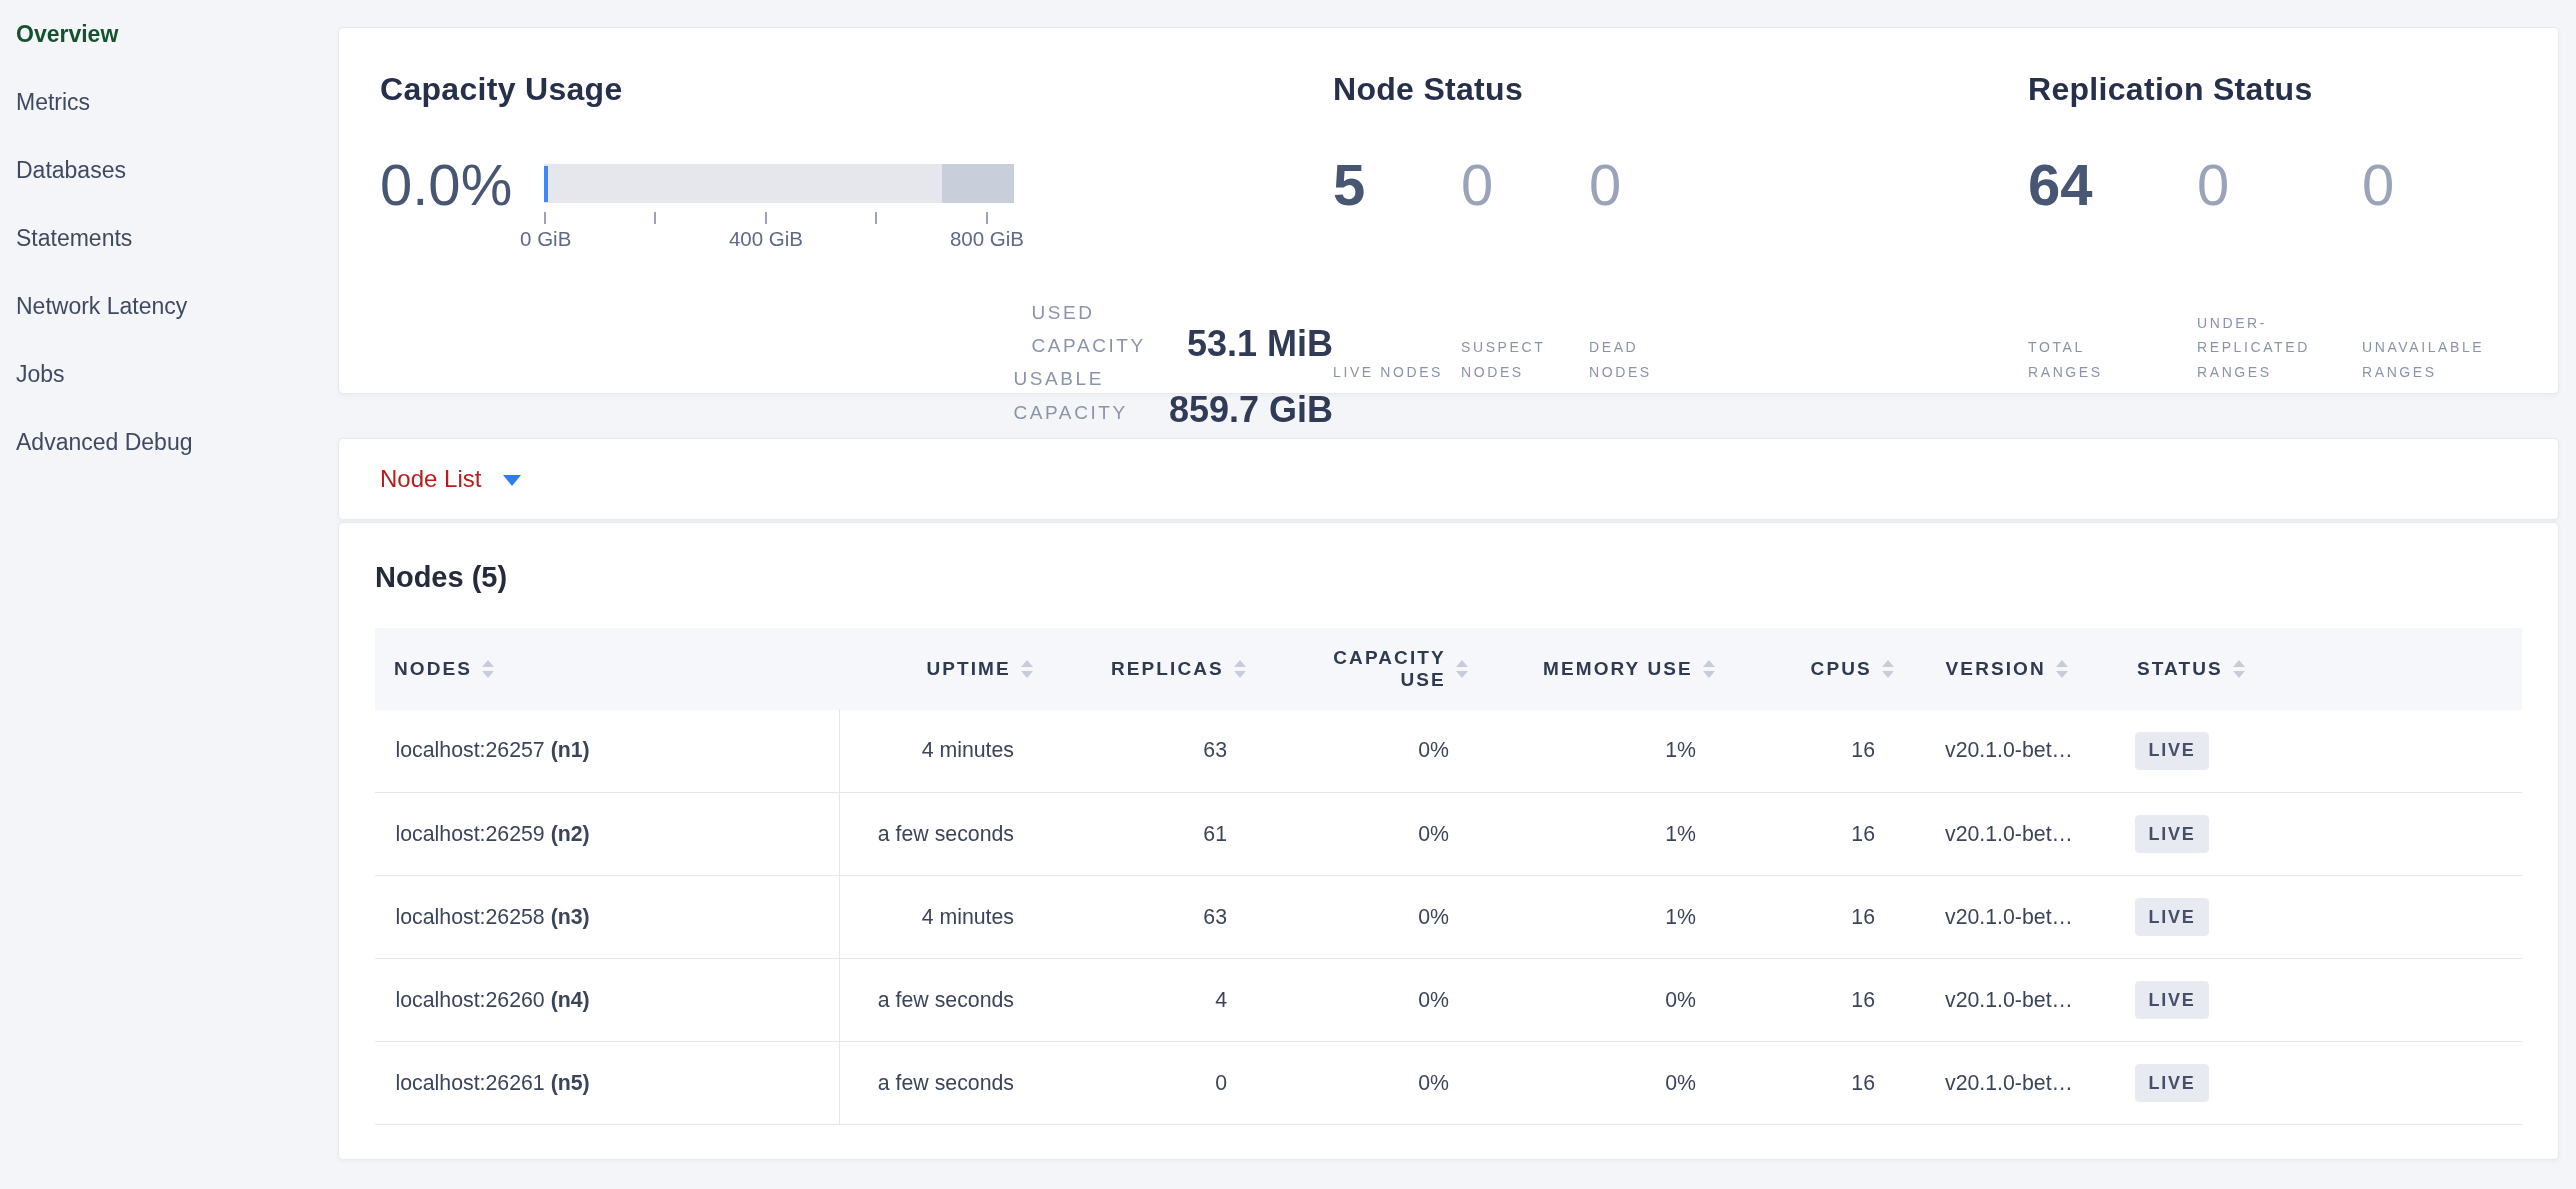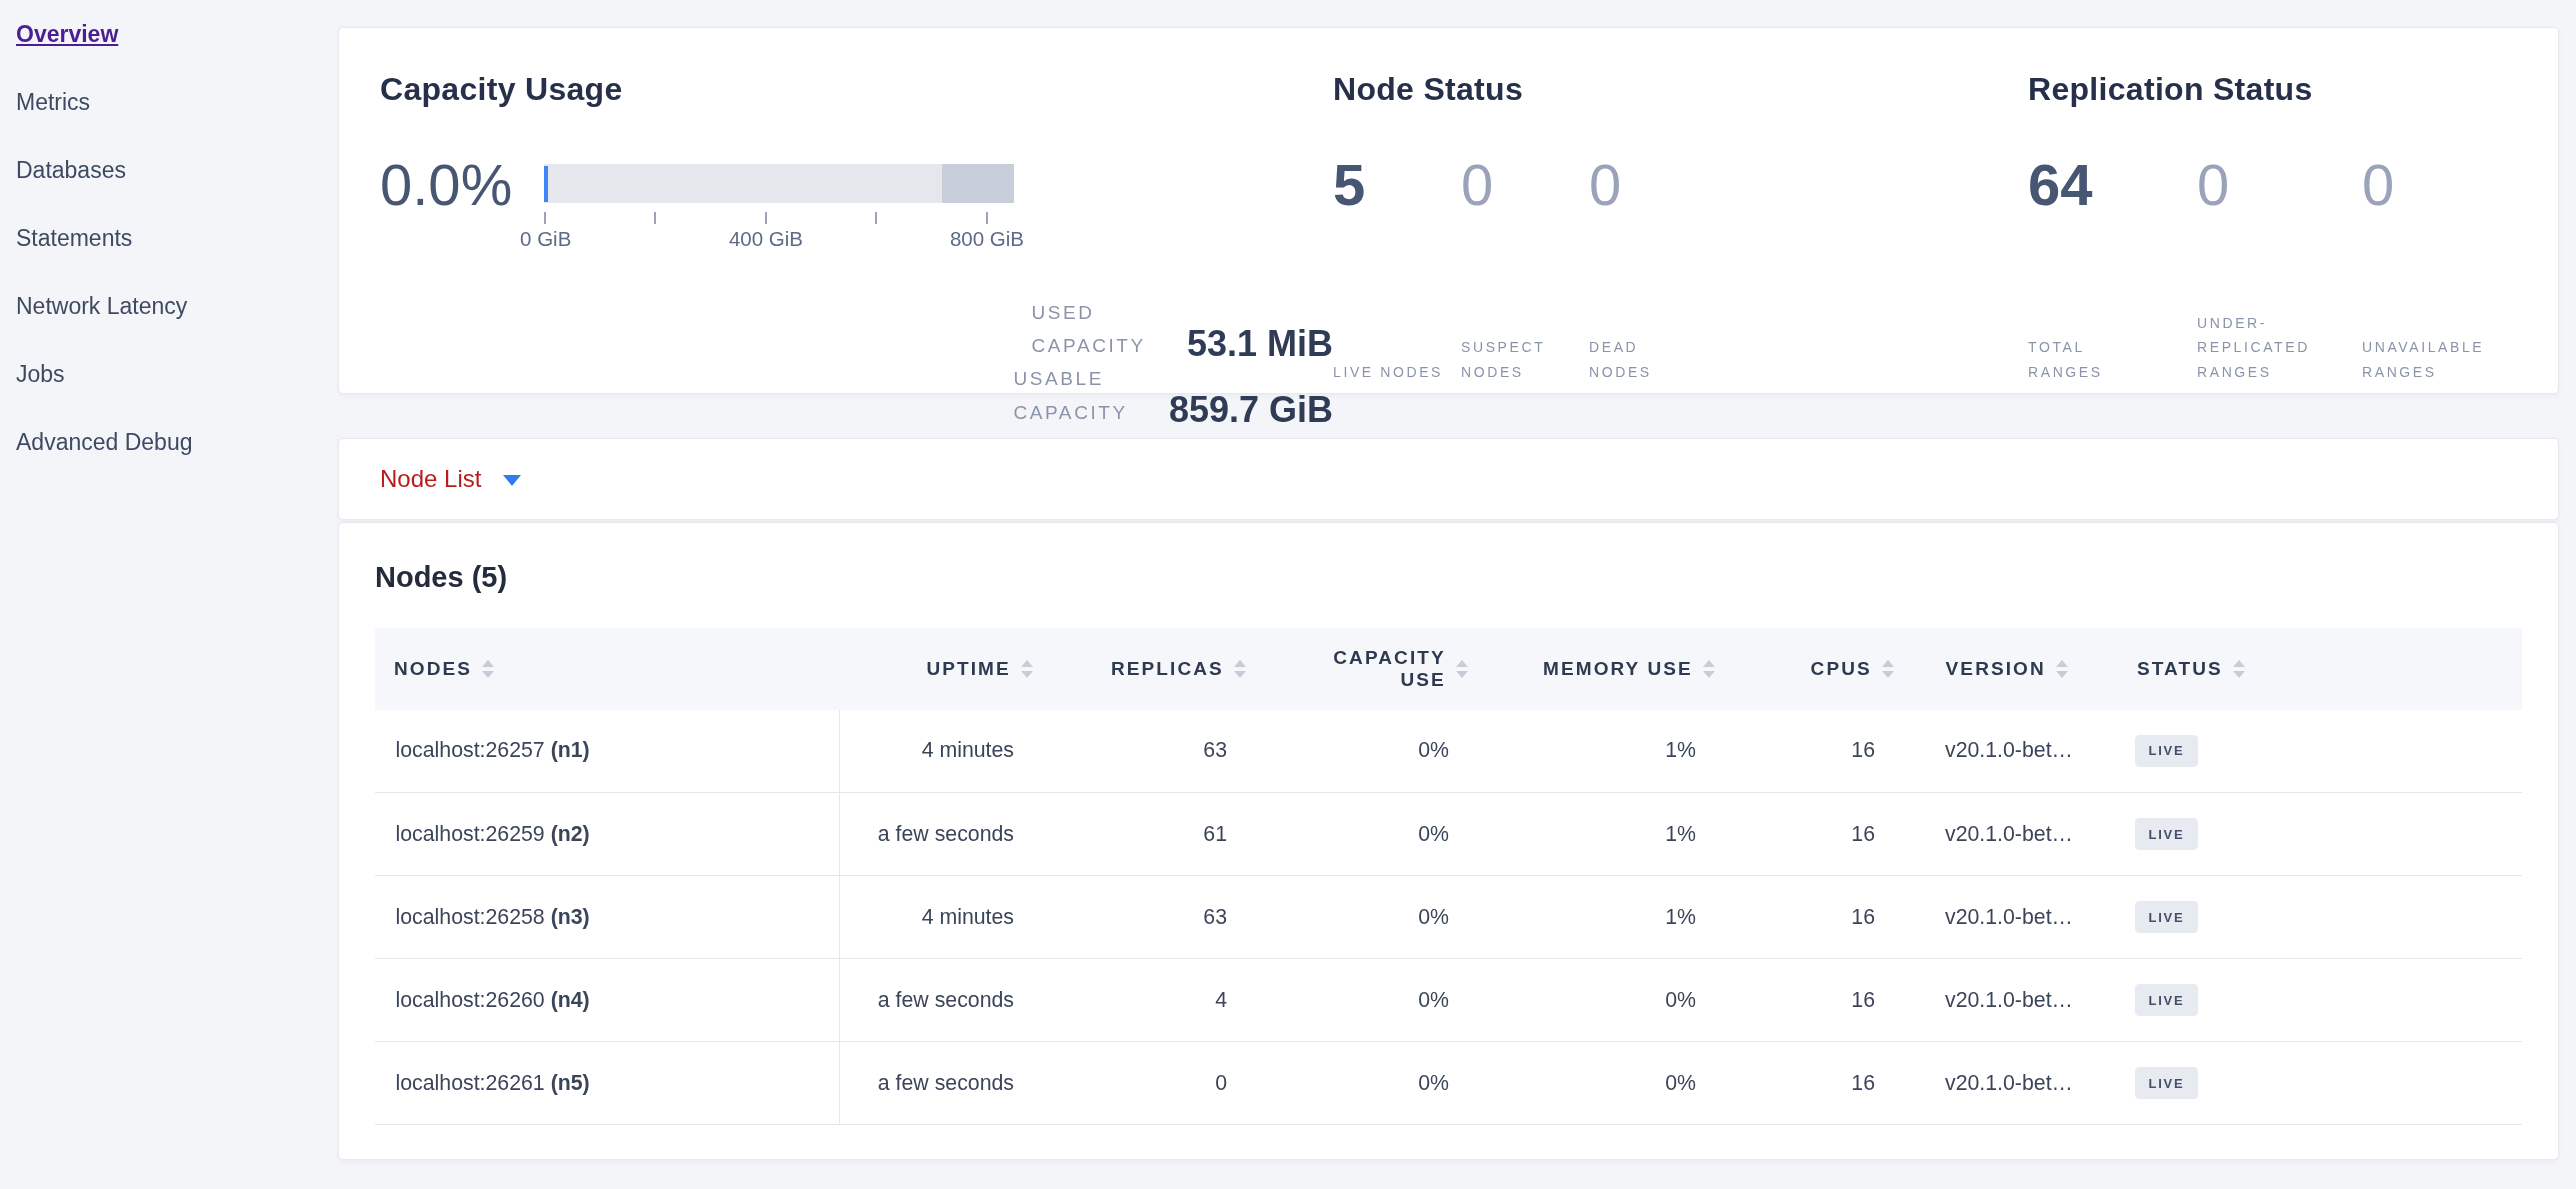--- a/index.html
+++ b/index.html
@@ -12,21 +12,21 @@
     overflow:hidden;
   }
   .layout { display:flex; width:100%; height:100%; }
 
   
   .sidebar { width:338px; flex:none; padding-top:0; }
   .nav-item {
     height:68px; display:flex; align-items:center;
     padding-left:16px; font-size:23px; color:#3e4a61; cursor:pointer;
   }
-  .nav-item.active { color:#4c1d95; font-weight:700;text-decoration:underline; }
+  .nav-item.active { color:#14532d; font-weight:700; }
 
   
   .main { flex:1; padding:27px 19px 19px 0; }
   .panel {
     background:#ffffff;
     border:1.7px solid #e7e9ef;
     border-radius:5.1px;
     box-shadow:0 1.7px 4.3px rgba(60,70,90,0.05);
   }
 
@@ -94,21 +94,21 @@
     border-bottom:1.7px solid #e4e6ec;
     font-size:21.3px; color:#3b4559; background:#ffffff;
   }
   td.nodes-cell { border-right:1.7px solid #e4e6ec; padding-left:20.5px; }
   td.num { text-align:right; padding-right:38px; }
   td.version-cell { padding-left:32px; white-space:nowrap; overflow:hidden; }
   td.status-cell { padding-left:17px; }
   .node-id { font-weight:700; }
   .badge {
     display:inline-block; background:#e8eaf1; color:#44506a;
-    font-size:13px; font-weight:700; letter-spacing:1.7px;
+    font-size:18px; font-weight:700; letter-spacing:1.7px;
     padding:8.5px 13.6px; border-radius:4.3px;
   }
 </style>
 </head>
 <body>
 
 <div class="layout">
 
   <aside class="sidebar">
     <div class="nav-item active">Overview</div>

